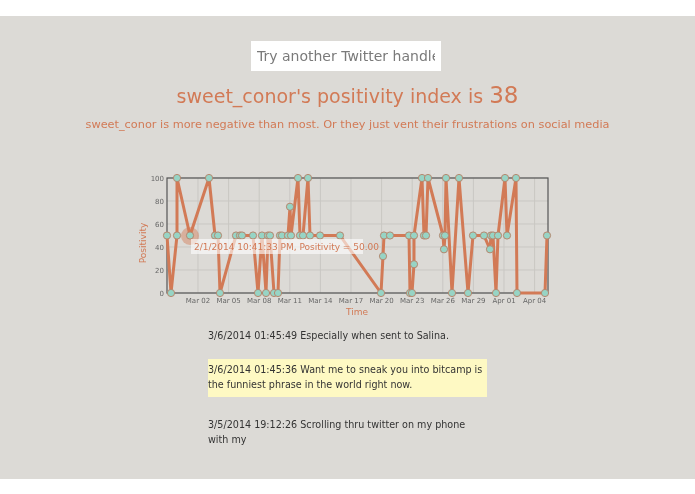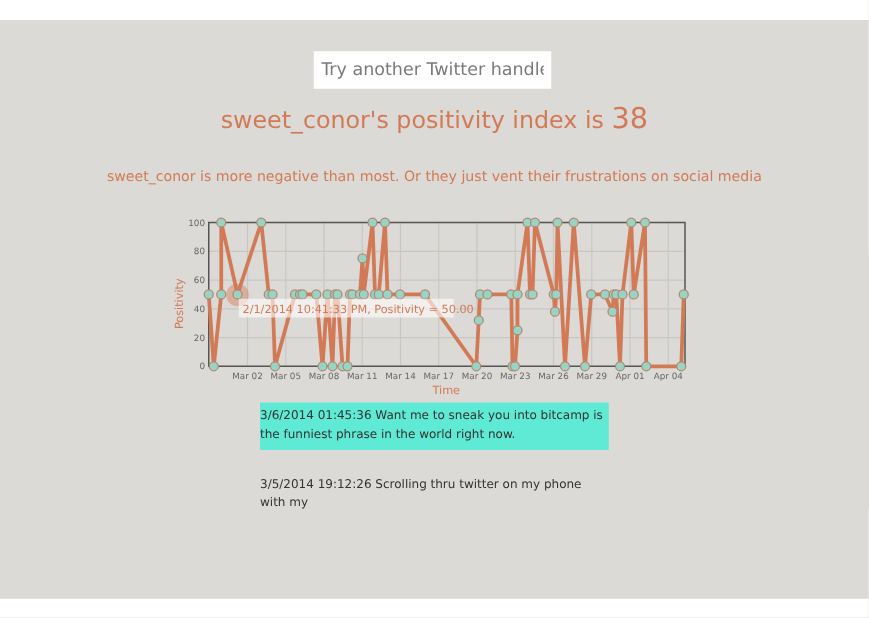--- a/index.html
+++ b/index.html
@@ -6,40 +6,41 @@
   body { width:695px; height:494px; background:#fff; position:relative; overflow:hidden;
          font-family:"DejaVu Sans", sans-serif; }
   .page { position:absolute; left:0; top:16px; width:695px; height:463px; background:#dcdad6; }
   .search { position:absolute; left:251px; top:25px; width:190px; height:30px; background:#fff;
             border:none; outline:none; font-family:"DejaVu Sans", sans-serif; font-size:14px;
             color:#7a7a7a; padding:0 6px; box-sizing:border-box; }
   .search::placeholder { color:#7a7a7a; }
   .headline { position:absolute; left:0; width:695px; top:66px; text-align:center;
               color:#d27a56; font-size:19px; }
   .headline .score { font-size:23px; }
-  .subline { position:absolute; left:0; width:695px; top:119px; text-align:center;
+  .subline { position:absolute; left:0; width:695px; top:102px; text-align:center;
              color:#d27a56; font-size:11.3px; }
   svg.chart { position:absolute; left:0; top:0; }
   .tick { font-size:7px; fill:#666; font-family:"DejaVu Sans", sans-serif; }
   .axlabel { font-size:9px; fill:#d27a56; font-family:"DejaVu Sans", sans-serif; }
   .tweets { position:absolute; left:208px; top:310px; width:279px; }
   .tweet { font-size:9.6px; color:#333; line-height:15px; padding:2px 0; margin-bottom:18px; }
-  .tweet.hl { background:#5eead4; padding:3px 0 5px 0; margin-top:-4px; }
+  .tweet.hl { background:#fef9c3; padding:3px 0 5px 0; margin-top:-4px; }
 </style>
 </head>
 <body>
 
 <div class="page">
   <input class="search" type="text" placeholder="Try another Twitter handle" style="">
   <div class="headline">
     <span>sweet_conor's positivity index is </span><span class="score">38</span>
   </div>
   <div class="subline">sweet_conor is more negative than most. Or they just vent their frustrations on social media</div>
 
   <div class="tweets">
+    <div class="tweet">3/6/2014 01:45:49 Especially when sent to Salina.</div>
     <div class="tweet hl">3/6/2014 01:45:36 Want me to sneak you into bitcamp is the funniest phrase in the world right now.</div>
     <div class="tweet">3/5/2014 19:12:26 Scrolling thru twitter on my phone with my</div>
   </div>
 </div>
 
 <svg class="chart" width="695" height="494">
   <g id="grid">
       <line x1="167" x2="548" y1="293" y2="293" stroke="#c9c7c3" stroke-width="1"></line>
       <line x1="167" x2="548" y1="270" y2="270" stroke="#c9c7c3" stroke-width="1"></line>
       <line x1="167" x2="548" y1="247" y2="247" stroke="#c9c7c3" stroke-width="1"></line>

